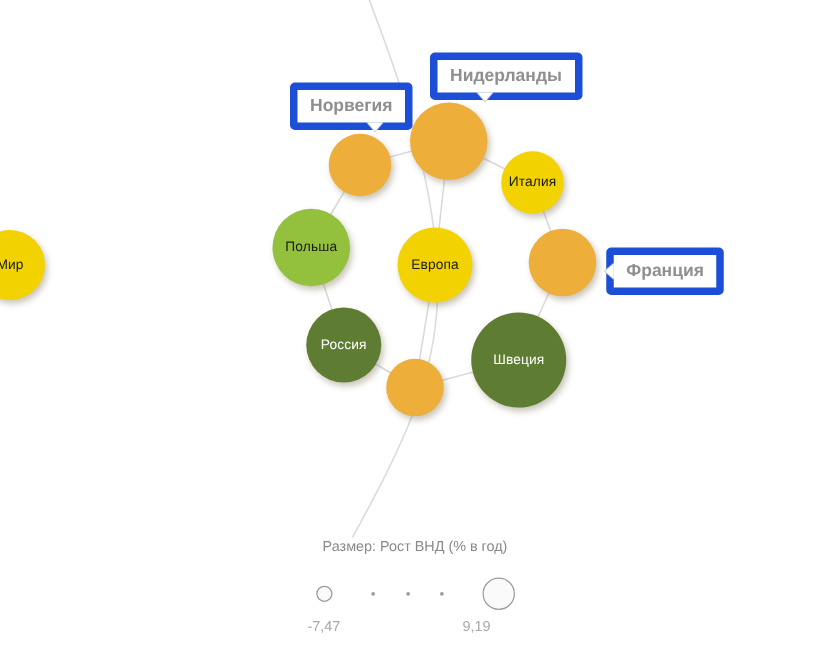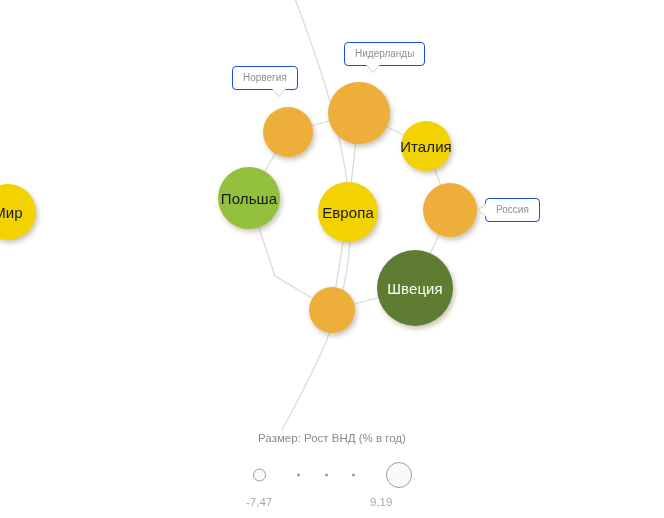--- a/index.html
+++ b/index.html
@@ -34,41 +34,42 @@
   .bubble {
     position: absolute;
     border-radius: 50%;
     box-sizing: border-box;
     display: flex;
     align-items: center;
     justify-content: center;
     box-shadow: 2px 3px 5px rgba(120, 110, 80, 0.40);
   }
   .bubble-label {
-    font-size: 15px;
+    font-size: 11px;
     line-height: 1;
     white-space: nowrap;
     letter-spacing: 0.1px;
     pointer-events: none;
   }
   .lbl-dark  { color: #1a1a1a; }
   .lbl-light { color: #ffffff; }
 
   
   .callout {
     position: absolute;
     background: #ffffff;
-    border: 1px solid #1d4ed8;
+    border: 6px solid #1d4ed8;
     border-radius: 4px;
     padding: 5px 10px 6px 10px;
-    font-size: 10px;
+    font-size: 14px;
     color: #8f8f8f;
     white-space: nowrap;
     box-sizing: border-box;
     line-height: 1.1;
+    font-weight: bold;
   }
   .callout::after,
   .callout::before {
     content: "";
     position: absolute;
     width: 0;
     height: 0;
     border-style: solid;
   }
   
@@ -205,37 +206,40 @@
   <div class="bubble" style="left:423px; top:183px; width:54px; height:54px; background:#EDAE3A;"></div>
 
   <div class="bubble" style="left:218px; top:167px; width:62px; height:62px; background:#93C13E;">
     <span class="bubble-label lbl-dark">Польша</span>
   </div>
 
   <div class="bubble" style="left:318px; top:182px; width:60px; height:60px; background:#F2D200;">
     <span class="bubble-label lbl-dark">Европа</span>
   </div>
 
+  <div class="bubble" style="left:245px; top:246px; width:60px; height:60px; background:#5E7D33;">
+    <span class="bubble-label lbl-light">Россия</span>
+  </div>
 
   <div class="bubble" style="left:377px; top:250px; width:76px; height:76px; background:#5E7D33;">
     <span class="bubble-label lbl-light">Швеция</span>
   </div>
 
   <div class="bubble" style="left:309px; top:287px; width:46px; height:46px; background:#EDAE3A;"></div>
 
   <div class="callout arrow-down" style="left:344px; top:42px; --ax:35%;">
     <span>Нидерланды</span>
   </div>
 
   <div class="callout arrow-down" style="left:232px; top:66px; --ax:72%;">
     <span>Норвегия</span>
   </div>
 
   <div class="callout arrow-left" style="left:485px; top:198px;">
-    <span>Россия</span>
+    <span>Франция</span>
   </div>
 
 
   <div class="legend">
     <div class="legend-title">Размер: Рост ВНД (% в год)</div>
 
     <div class="legend-row">
       <div class="legend-circle" style="left:11px; width:11px; height:11px;"></div>
       <div class="legend-dot" style="left:55px;"></div>
       <div class="legend-dot" style="left:83px;"></div>

